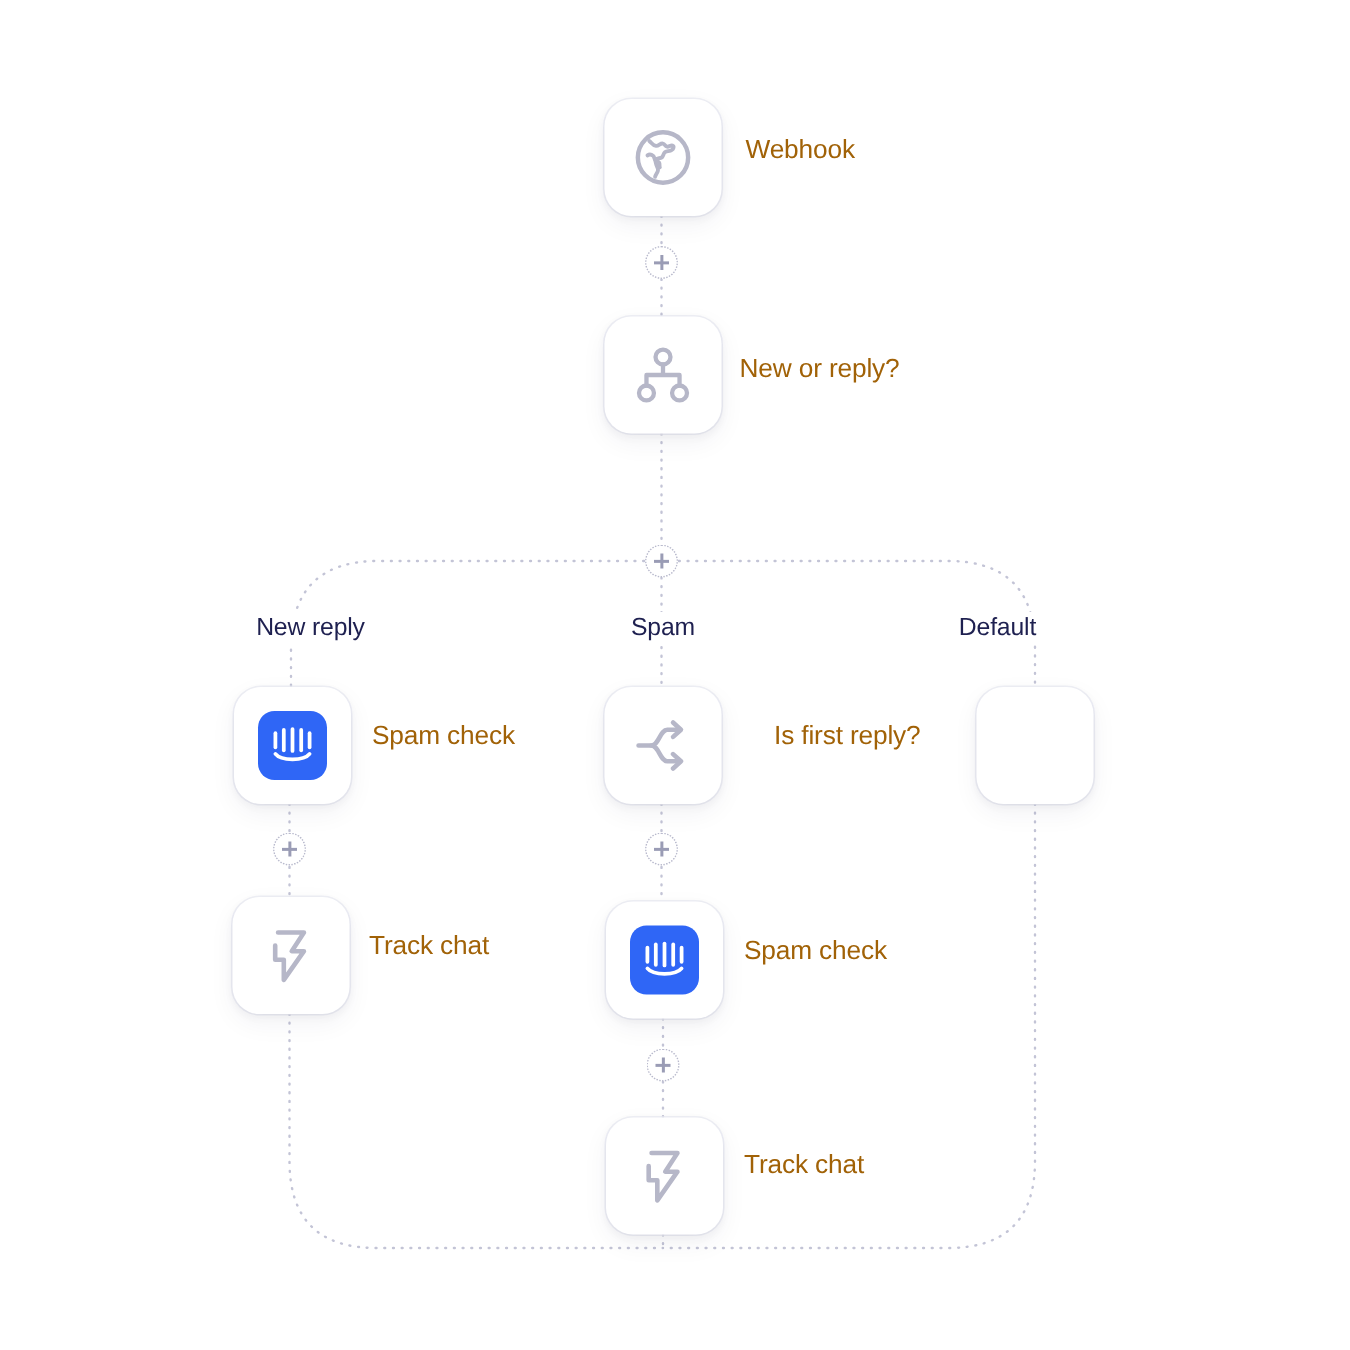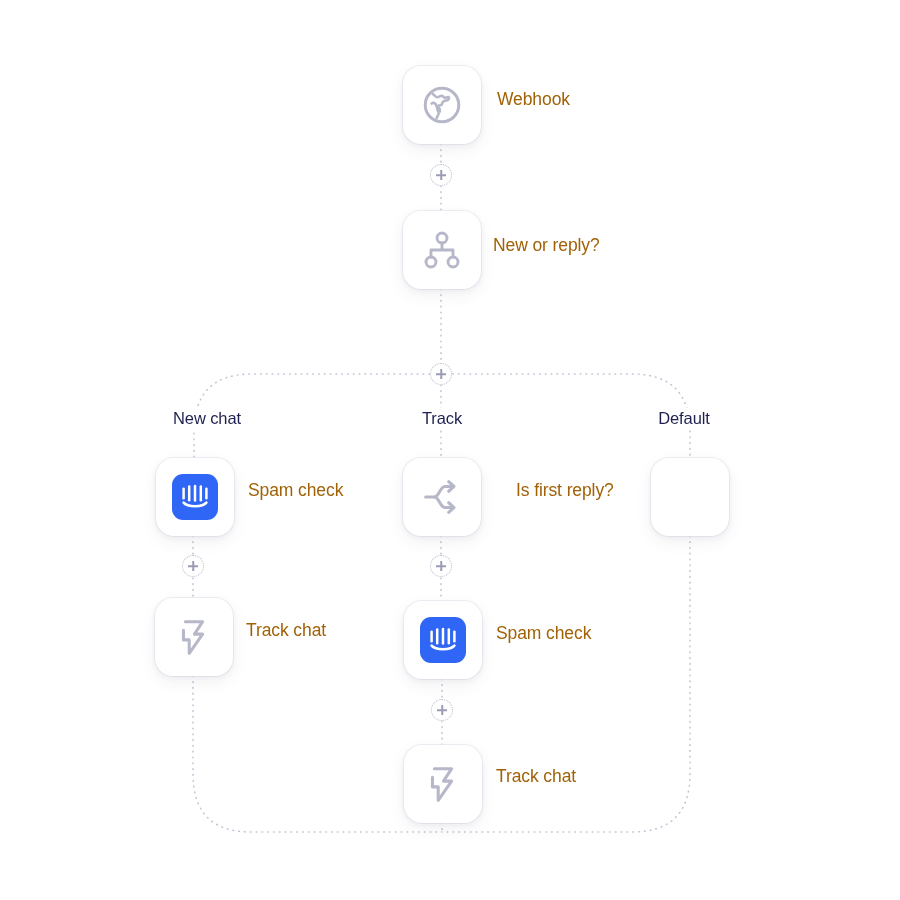--- a/index.html
+++ b/index.html
@@ -163,23 +163,23 @@
   <div class="node" style="left:403px; top:211px;">
     <svg class="glyph" viewBox="0 0 48 48">
       <circle cx="24" cy="11.5" r="5.2" fill="none" stroke="#b6b7c8" stroke-width="3"></circle>
       <circle cx="12.5" cy="36.5" r="5.2" fill="none" stroke="#b6b7c8" stroke-width="3"></circle>
       <circle cx="35.5" cy="36.5" r="5.2" fill="none" stroke="#b6b7c8" stroke-width="3"></circle>
       <path d="M24,16.7 L24,24 M12.5,31.3 L12.5,24 L35.5,24 L35.5,31.3" fill="none" stroke="#b6b7c8" stroke-width="3" stroke-linecap="round" stroke-linejoin="round"></path>
     </svg>
   </div>
   <div class="caption" style="left:493px; top:237px;">New or reply?</div>
 
-  <div class="branch-label" style="left:207px; top:408px;">New chat</div>
-  <div class="branch-label" style="left:442px; top:408px;">Track</div>
-  <div class="branch-label" style="left:684px; top:408px;">Default</div>
+  <div class="branch-label" style="left:207px; top:408px;">New reply</div>
+  <div class="branch-label" style="left:442px; top:408px;">Spam</div>
+  <div class="branch-label" style="left:665px; top:408px;">Default</div>
 
   <div class="node" style="left:156px; top:458px;">
     <span class="tile-blue">
       <svg width="32" height="32" viewBox="0 0 32 32">
         <g stroke="#ffffff" stroke-width="2.5" stroke-linecap="round" fill="none">
           <line x1="4.6" y1="7.8" x2="4.6" y2="17.2"></line>
           <line x1="10.2" y1="5.6" x2="10.2" y2="19.2"></line>
           <line x1="16" y1="5.0" x2="16" y2="19.6"></line>
           <line x1="21.8" y1="5.6" x2="21.8" y2="19.2"></line>
           <line x1="27.4" y1="7.8" x2="27.4" y2="17.2"></line>

